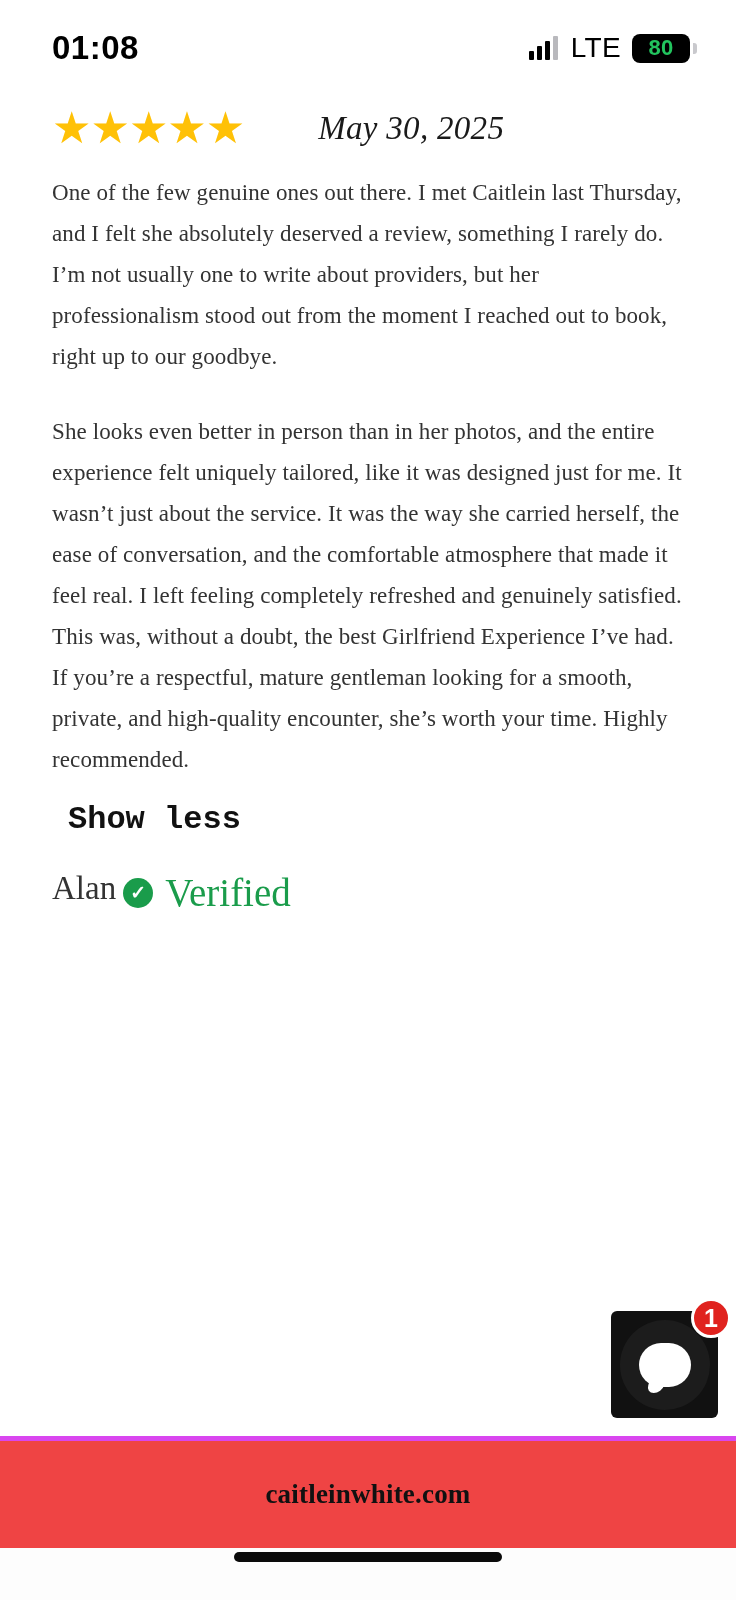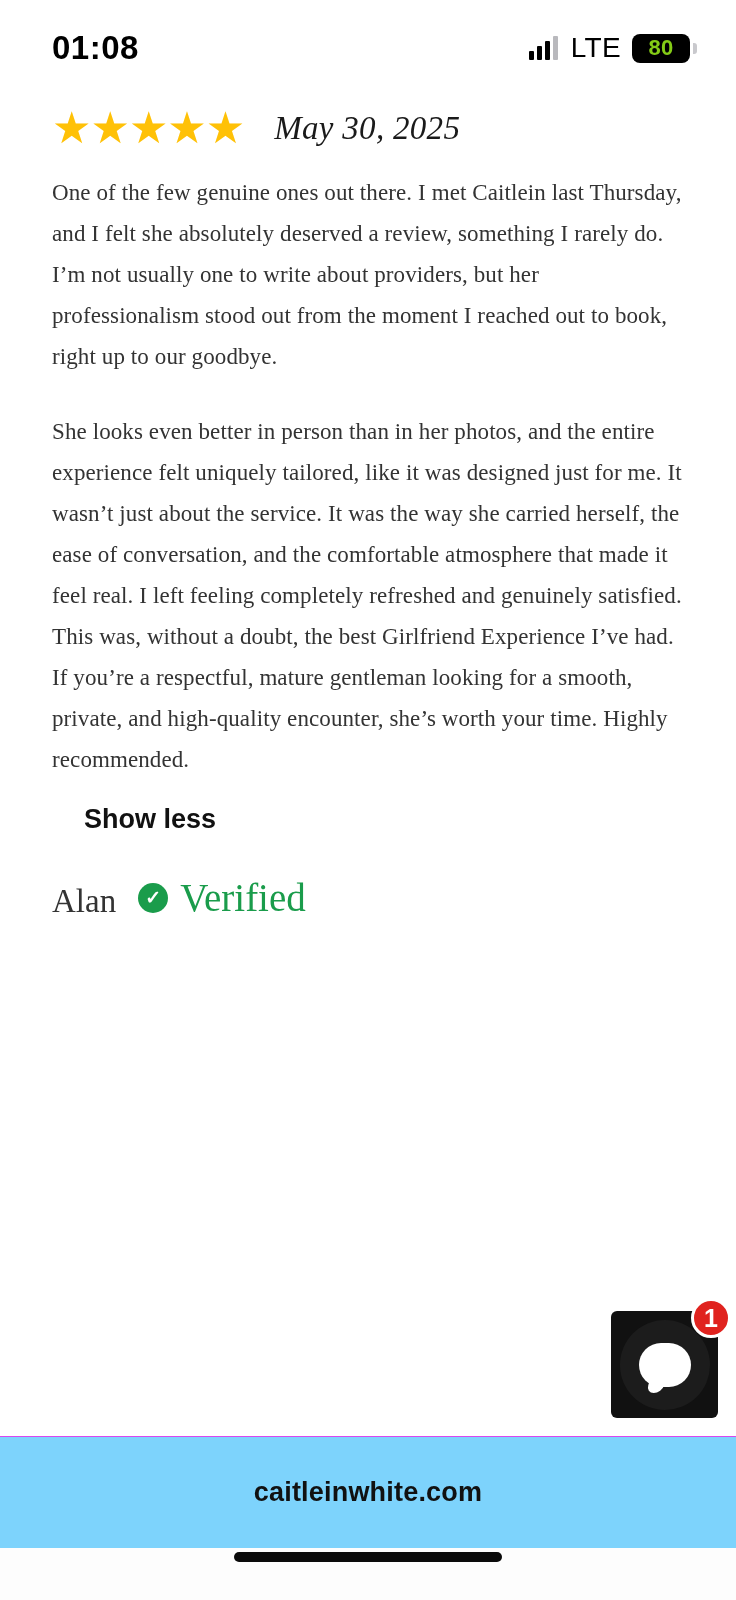--- a/index.html
+++ b/index.html
@@ -67,21 +67,21 @@
     position: relative;
     width: 58px;
     height: 29px;
     border-radius: 8px;
     background: #000;
     display: flex;
     align-items: center;
     justify-content: center;
   }
   .battery .lvl {
-    color: #84cc16;
+    color: #22c55e;
     font-size: 22px;
     font-weight: 700;
     letter-spacing: 0.2px;
   }
   .battery::after {
     content: "";
     position: absolute;
     right: -7px;
     top: 9px;
     width: 4px;
@@ -109,44 +109,45 @@
     color: #FFC107;
     letter-spacing: -1px;
     line-height: 1;
   }
   .review-date {
     font-family: "Liberation Serif", serif;
     font-style: italic;
     font-size: 33px;
     color: #1a1a1a;
     letter-spacing: 0.3px;
+    margin-left: 44px;
   }
   .review-body p {
     font-family: "Liberation Serif", serif;
     font-size: 23px;
     line-height: 41px;
     color: #333333;
     margin-bottom: 34px;
     letter-spacing: 0.1px;
   }
   .show-less {
-    font-family: Liberation Sans, sans-serif;
+    font-family: Liberation Mono, monospace;
     font-weight: bold;
-    font-size: 27px;
+    font-size: 32px;
     color: #111;
     margin-top: -26px;
-    margin-left: 32px;
+    margin-left: 16px;
     display: inline-block;
     cursor: pointer;
   }
   .reviewer-row {
     display: flex;
-    align-items: flex-end;
-    gap: 22px;
-    margin-top: 40px;
+    align-items: flex-start;
+    gap: 7px;
+    margin-top: 32px;
   }
   .reviewer-name {
     font-family: "Liberation Serif", serif;
     font-size: 33px;
     color: #333;
   }
   .verified {
     display: flex;
     align-items: center;
     gap: 12px;
@@ -223,25 +224,26 @@
     font-weight: 600;
     display: flex;
     align-items: center;
     justify-content: center;
     border: 3px solid #fff;
   }
 
   
   .browser-bar {
     flex: 0 0 112px;
-    border-top: 1px solid #d946ef;
-    display: flex;
-    align-items: center;
-    justify-content: center;
-    background: #7dd3fc;
+    border-top: 5px solid #d946ef;
+    display: flex;
+    align-items: center;
+    justify-content: center;
+    background: #ef4444;
+    font-family: Liberation Serif, serif;
   }
   .site-url {
     font-size: 27px;
     font-weight: 600;
     color: #111;
     letter-spacing: 0.2px;
   }
   .home-indicator-wrap {
     flex: 0 0 52px;
     display: flex;

